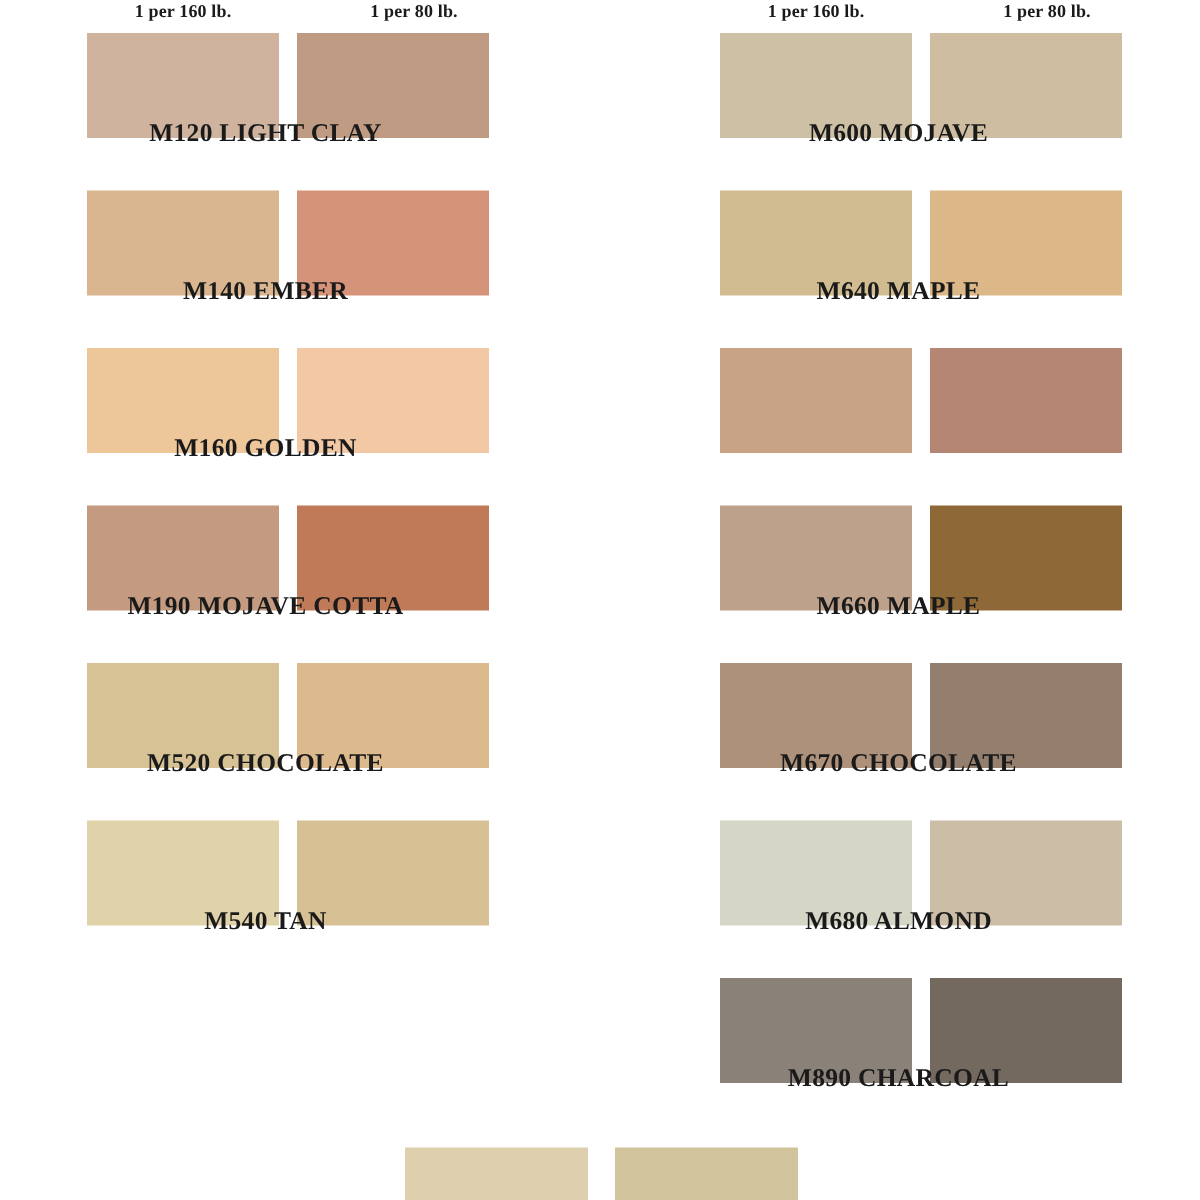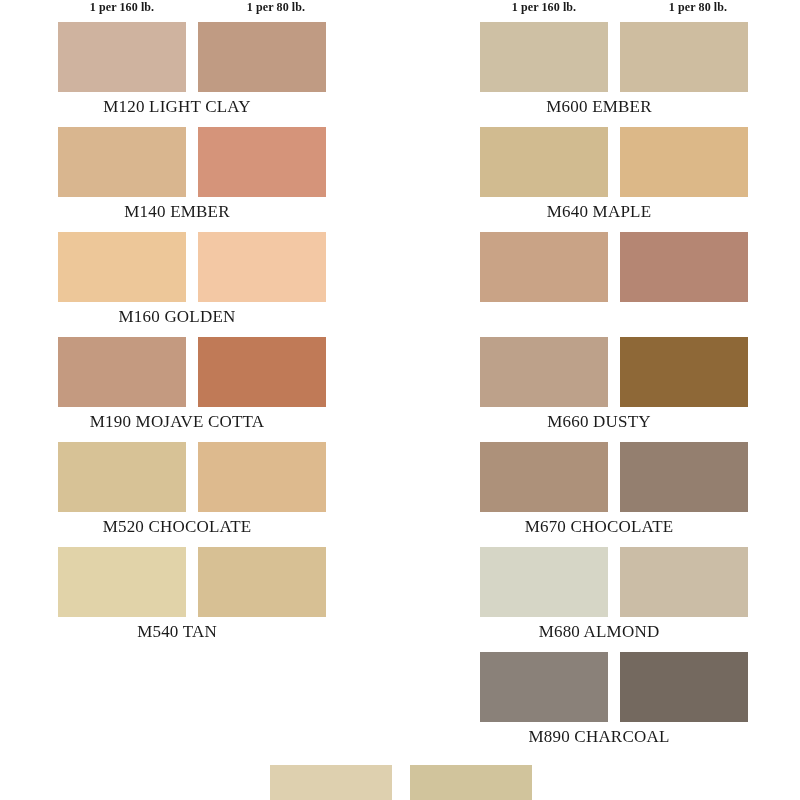--- a/index.html
+++ b/index.html
@@ -60,26 +60,26 @@
     position: absolute;
     top: 0;
     width: 128px;
     height: 70px;
   }
   .swatch.s1 { left: 30px; }
   .swatch.s2 { left: 170px; }
 
   .row-label {
     position: absolute;
-    top: 75px;
+    top: 57px;
     left: 0;
     width: 298px;
     text-align: center;
     font-size: 17px;
-    font-weight: normal;
+    font-weight: bold;
     letter-spacing: 0.2px;
     white-space: nowrap;
   }
 
   
   .partial-row {
     position: absolute;
     left: 270px;
     top: 765px;
     width: 262px;
@@ -134,35 +134,35 @@
       </div>
     </div>
     <div class="column right">
       <div class="col-headers">
         <div class="col-header h1">1 per 160 lb.</div>
         <div class="col-header h2">1 per 80 lb.</div>
       </div>
       <div class="row">
         <div class="swatch s1" style="background: rgb(206, 192, 164);"></div>
         <div class="swatch s2" style="background: rgb(206, 189, 160);"></div>
-        <div class="row-label">M600 EMBER</div>
+        <div class="row-label">M600 MOJAVE</div>
       </div>
       <div class="row">
         <div class="swatch s1" style="background: rgb(209, 187, 144);"></div>
         <div class="swatch s2" style="background: rgb(220, 184, 136);"></div>
         <div class="row-label">M640 MAPLE</div>
       </div>
       <div class="row">
         <div class="swatch s1" style="background: rgb(201, 163, 134);"></div>
         <div class="swatch s2" style="background: rgb(181, 134, 115);"></div>
       </div>
       <div class="row">
         <div class="swatch s1" style="background: rgb(189, 161, 138);"></div>
         <div class="swatch s2" style="background: rgb(142, 104, 55);"></div>
-        <div class="row-label">M660 DUSTY</div>
+        <div class="row-label">M660 MAPLE</div>
       </div>
       <div class="row">
         <div class="swatch s1" style="background: rgb(173, 145, 122);"></div>
         <div class="swatch s2" style="background: rgb(148, 127, 111);"></div>
         <div class="row-label">M670 CHOCOLATE</div>
       </div>
       <div class="row">
         <div class="swatch s1" style="background: rgb(214, 214, 198);"></div>
         <div class="swatch s2" style="background: rgb(203, 189, 166);"></div>
         <div class="row-label">M680 ALMOND</div>

